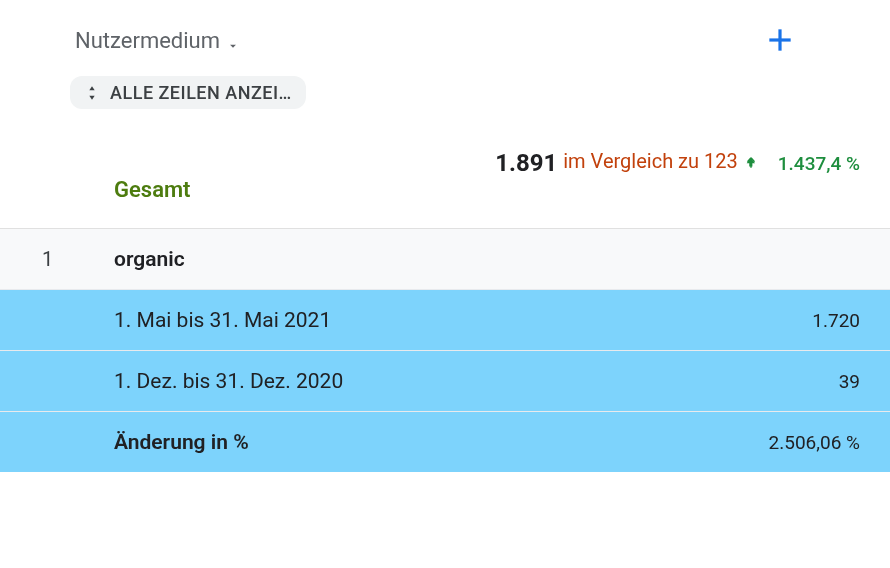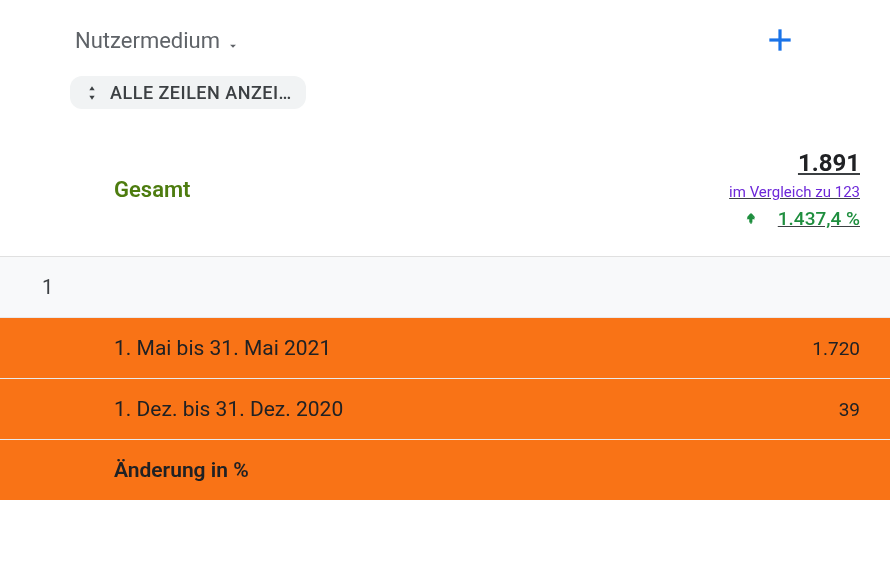--- a/index.html
+++ b/index.html
@@ -85,32 +85,30 @@
       font-size: 22px;
       font-weight: 600;
       color: #4d7c0f;
       padding-left: 84px;
       padding-top: 28px;
     }
     .gesamt-values {
       margin-left: auto;
       text-align: right;
       display: flex;
-      flex-direction: column;
       gap: 6px;
-      text-decoration: underline;
     }
     .gesamt-total {
       font-size: 24px;
       font-weight: 700;
       color: #202124;
     }
     .gesamt-compare {
-      font-size: 15px;
-      color: #6d28d9;
+      font-size: 20px;
+      color: #c2410c;
     }
     .gesamt-change {
       font-size: 19px;
       color: #1e8e3e;
       display: flex;
       align-items: center;
       justify-content: flex-end;
       gap: 20px;
       font-weight: 500;
     }
@@ -143,21 +141,21 @@
     .row-value {
       font-size: 19px;
       color: #202124;
       text-align: right;
     }
     .sub-row {
       display: flex;
       align-items: center;
       padding: 18px 30px 18px 30px;
       border-top: 1px solid #e8eaed;
-      background: #f97316;
+      background: #7dd3fc;
     }
     .sub-row .row-label {
       padding-left: 84px;
     }
     .sub-row.change .row-label {
       font-weight: 600;
     }
   </style>
 </head>
 <body>
@@ -203,30 +201,32 @@
           <path d="M12 4l-8 10h5v6h6v-6h5z" transform="scale(0.9) translate(1,0)"></path>
           <path d="M12 3 L12 20 M12 3 L6 10 M12 3 L18 10" stroke="#1e8e3e" stroke-width="2.5" fill="none"></path>
         </svg>
         <span>1.437,4 %</span>
       </div>
     </div>
   </div>
 
   <div class="data-row first">
     <div class="row-index">1</div>
+    <div class="row-label bold">organic</div>
     <div class="row-value"></div>
   </div>
 
   <div class="sub-row">
     <div class="row-label">1. Mai bis 31. Mai 2021</div>
     <div class="row-value">1.720</div>
   </div>
 
   <div class="sub-row">
     <div class="row-label">1. Dez. bis 31. Dez. 2020</div>
     <div class="row-value">39</div>
   </div>
 
   <div class="sub-row change">
     <div class="row-label">Änderung in %</div>
+    <div class="row-value">2.506,06 %</div>
   </div>
 
 </div>
 
 </body></html>

